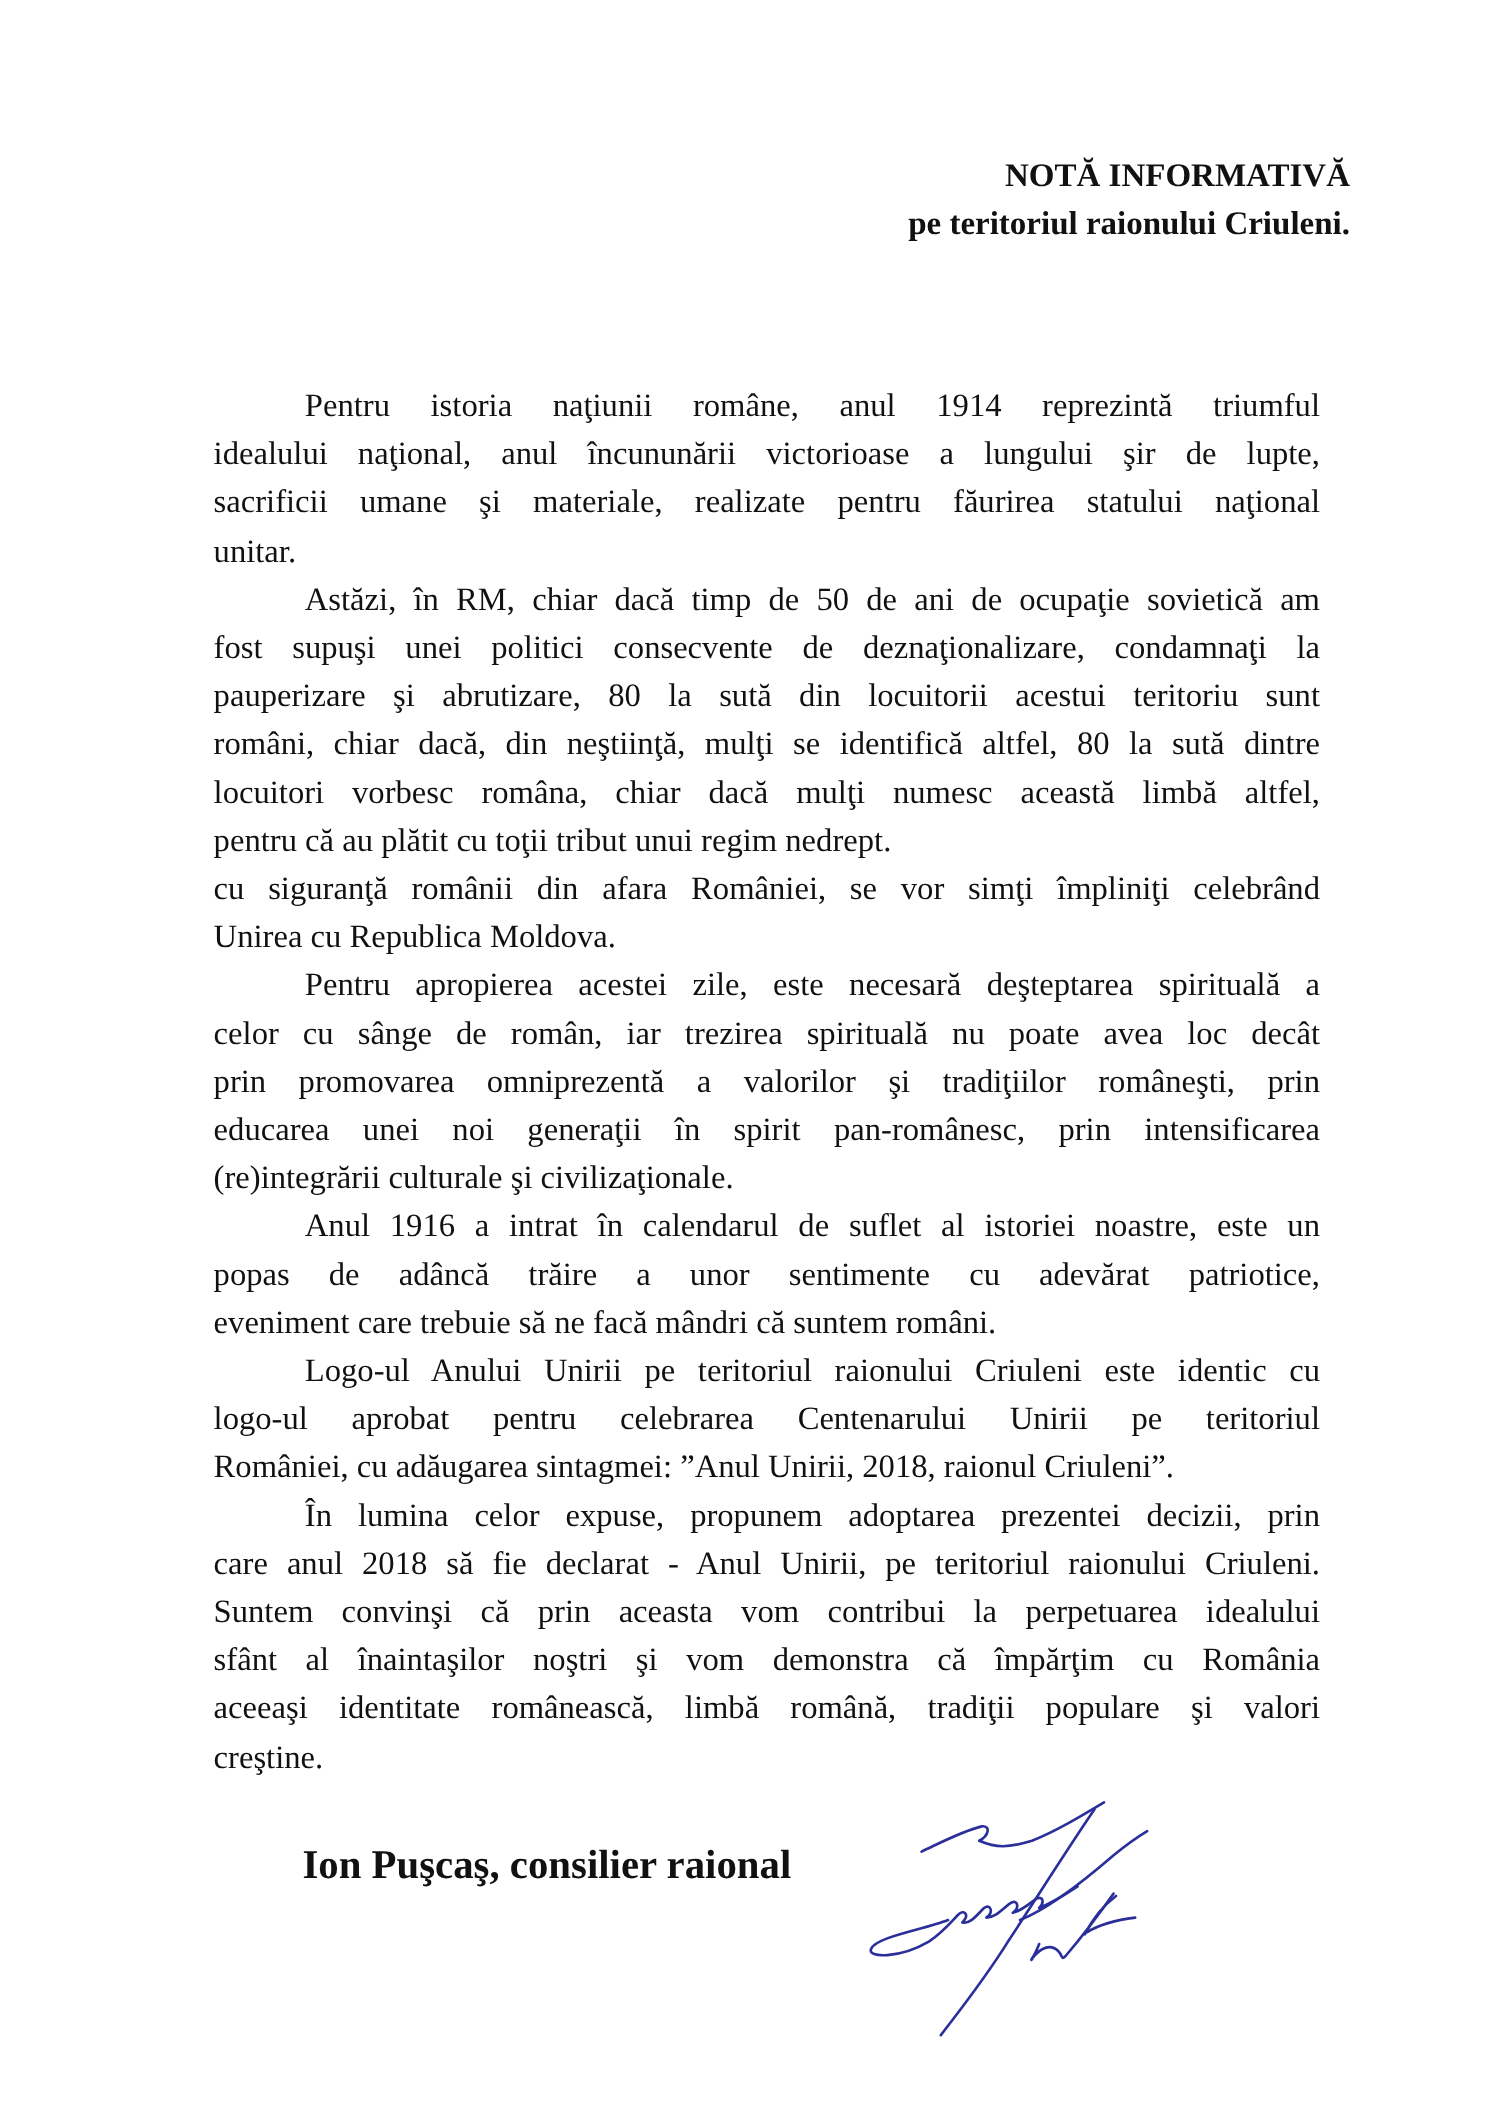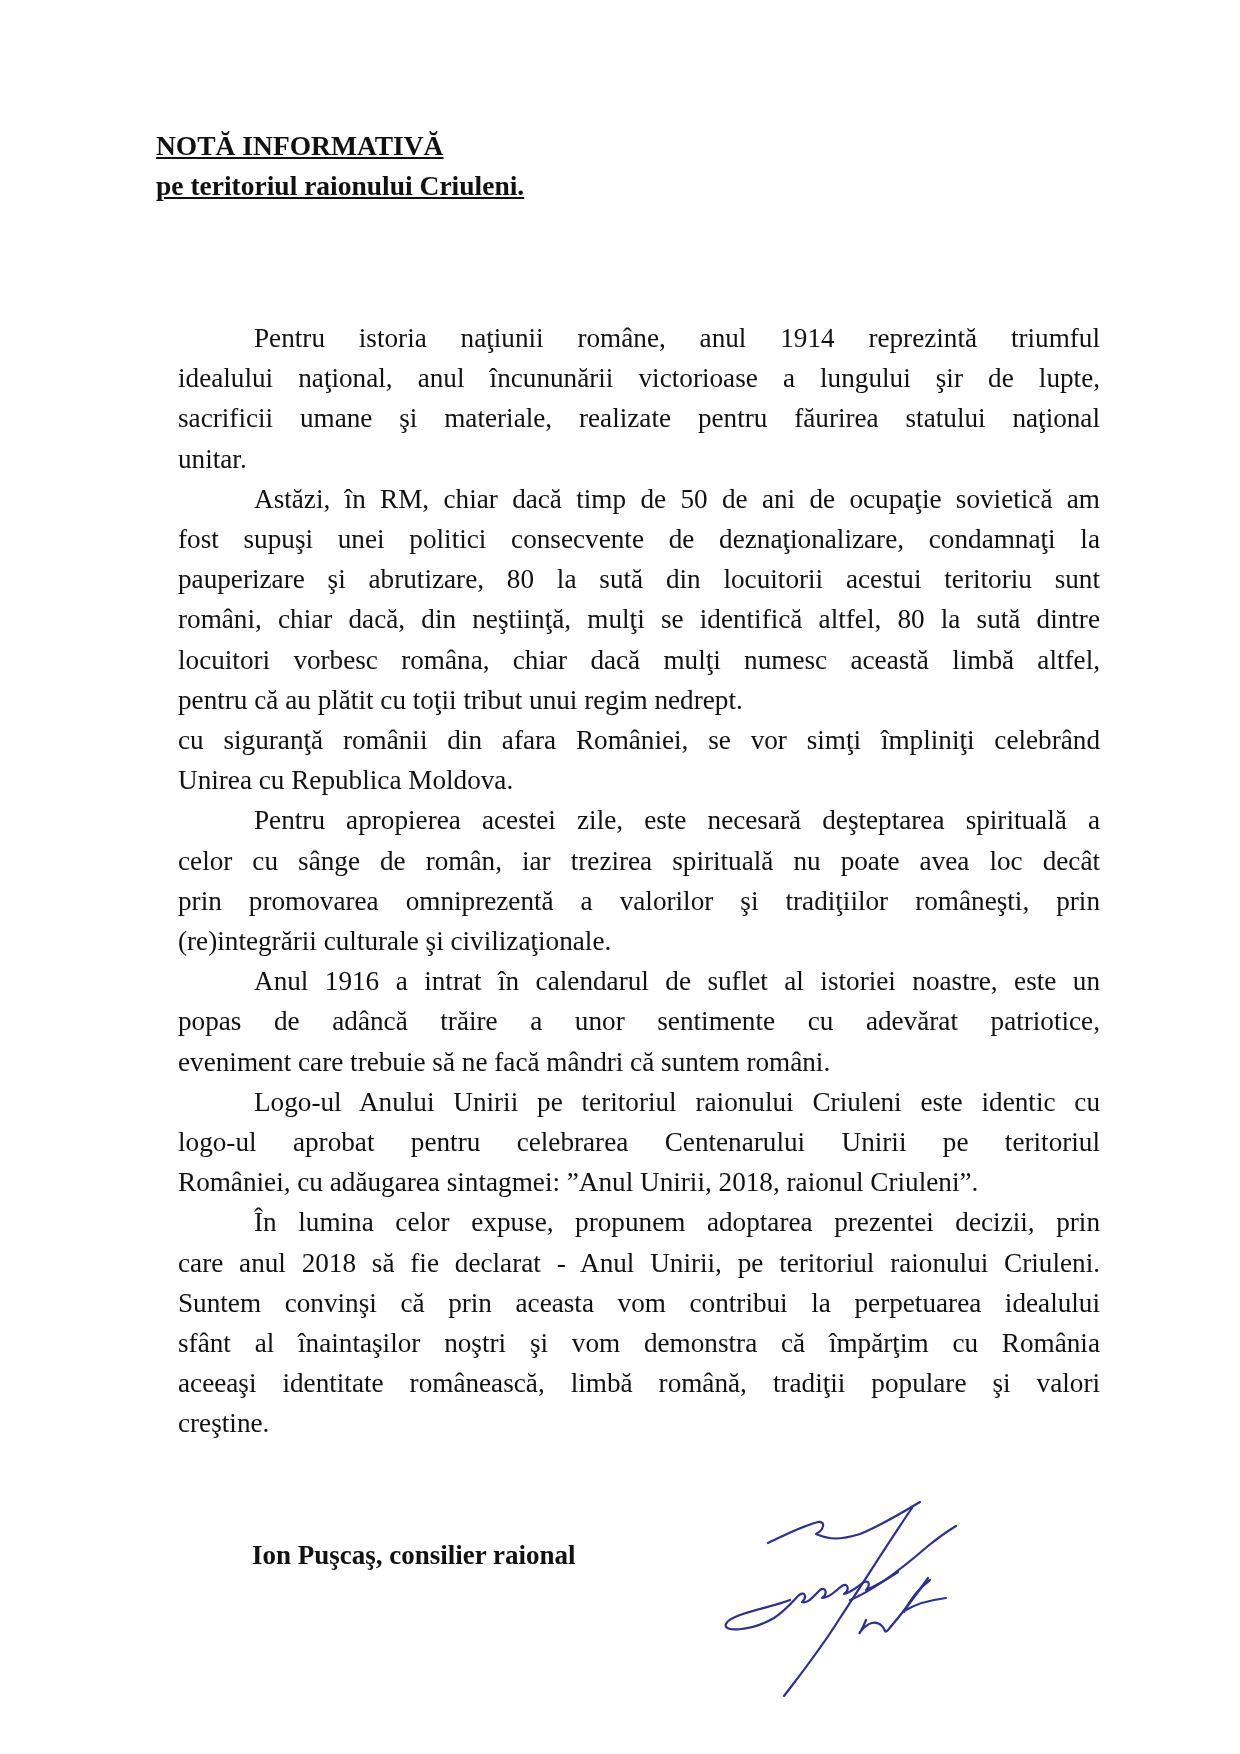--- a/index.html
+++ b/index.html
@@ -17,28 +17,27 @@
     }
     .page {
       position: absolute;
       left: 0; top: 0;
       width: 1240px;
       height: 1754px;
       background: #ffffff;
     }
     .title-block {
       position: absolute;
-      left: 156px;
+      left: 125px;
       width: 1000px;
       top: 126px;
-      text-align: left;
+      text-align: right;
       font-weight: bold;
       font-size: 27.5px;
       line-height: 40px;
-      text-decoration: underline;
     }
     .title-block div { white-space: nowrap; }
     .body-text {
       position: absolute;
       left: 178px;
       width: 922px;
       top: 318px;
       font-size: 27.2px;
       line-height: 40.2px;
     }
@@ -57,21 +56,21 @@
     .line.last {
       text-align-last: left;
     }
     .line.first { padding-left: 76px; }
     .para { text-indent: 0; }
     .signatory {
       position: absolute;
       left: 252px;
       top: 1535px;
       font-weight: bold;
-      font-size: 27px;
+      font-size: 34px;
       line-height: 40px;
       white-space: nowrap;
     }
     .signature {
       position: absolute;
       left: 690px;
       top: 1500px;
       width: 290px;
       height: 200px;
     }
@@ -106,20 +105,21 @@
 
     <p class="para">
       <span class="line">cu siguranţă românii din afara României, se vor simţi împliniţi celebrând</span>
       <span class="line last">Unirea cu Republica Moldova.</span>
     </p>
 
     <p class="para">
       <span class="line first">Pentru apropierea acestei zile, este necesară deşteptarea spirituală a</span>
       <span class="line">celor cu sânge de român, iar trezirea spirituală nu poate avea loc decât</span>
       <span class="line">prin promovarea omniprezentă a valorilor şi tradiţiilor româneşti, prin</span>
+      <span class="line">educarea unei noi generaţii în spirit pan-românesc, prin intensificarea</span>
       <span class="line last">(re)integrării culturale şi civilizaţionale.</span>
     </p>
 
     <p class="para">
       <span class="line first">Anul 1916 a intrat în calendarul de suflet al istoriei noastre, este un</span>
       <span class="line">popas de adâncă trăire a unor sentimente cu adevărat patriotice,</span>
       <span class="line last">eveniment care trebuie să ne facă mândri că suntem români.</span>
     </p>
 
     <p class="para">

